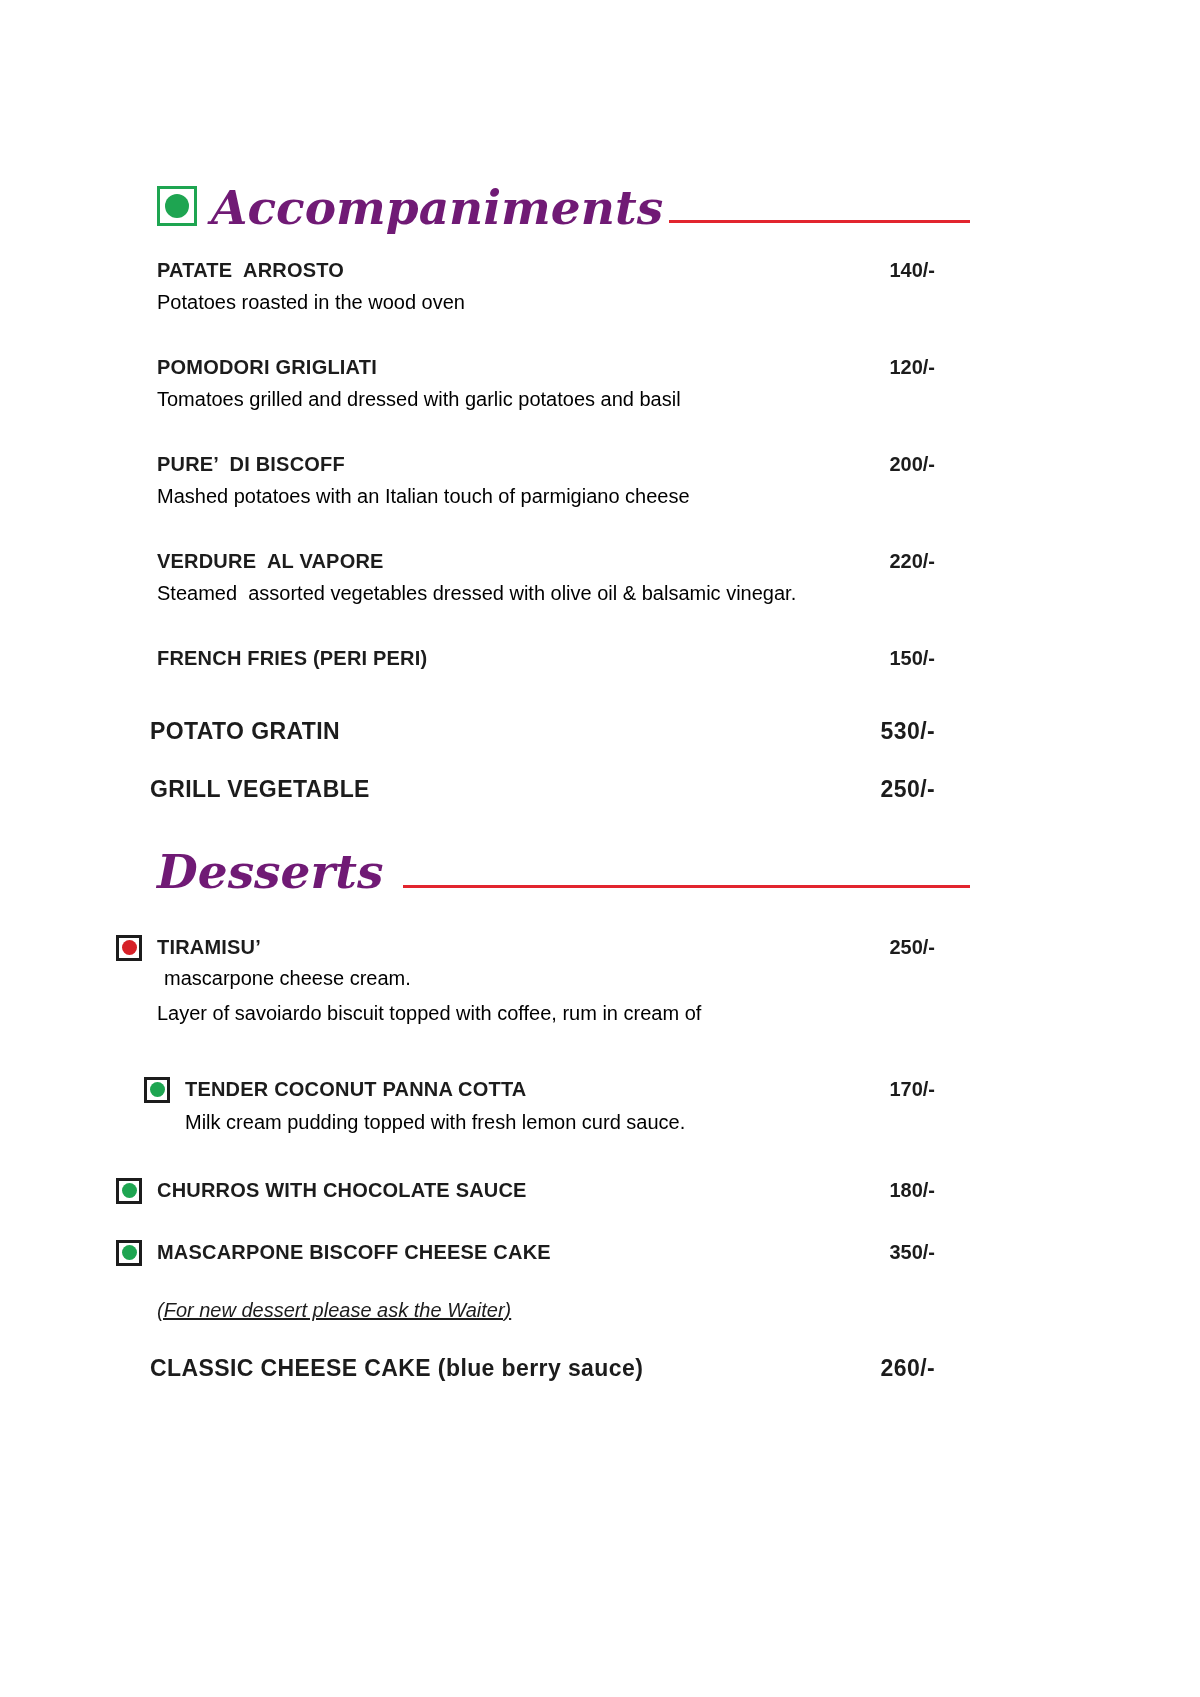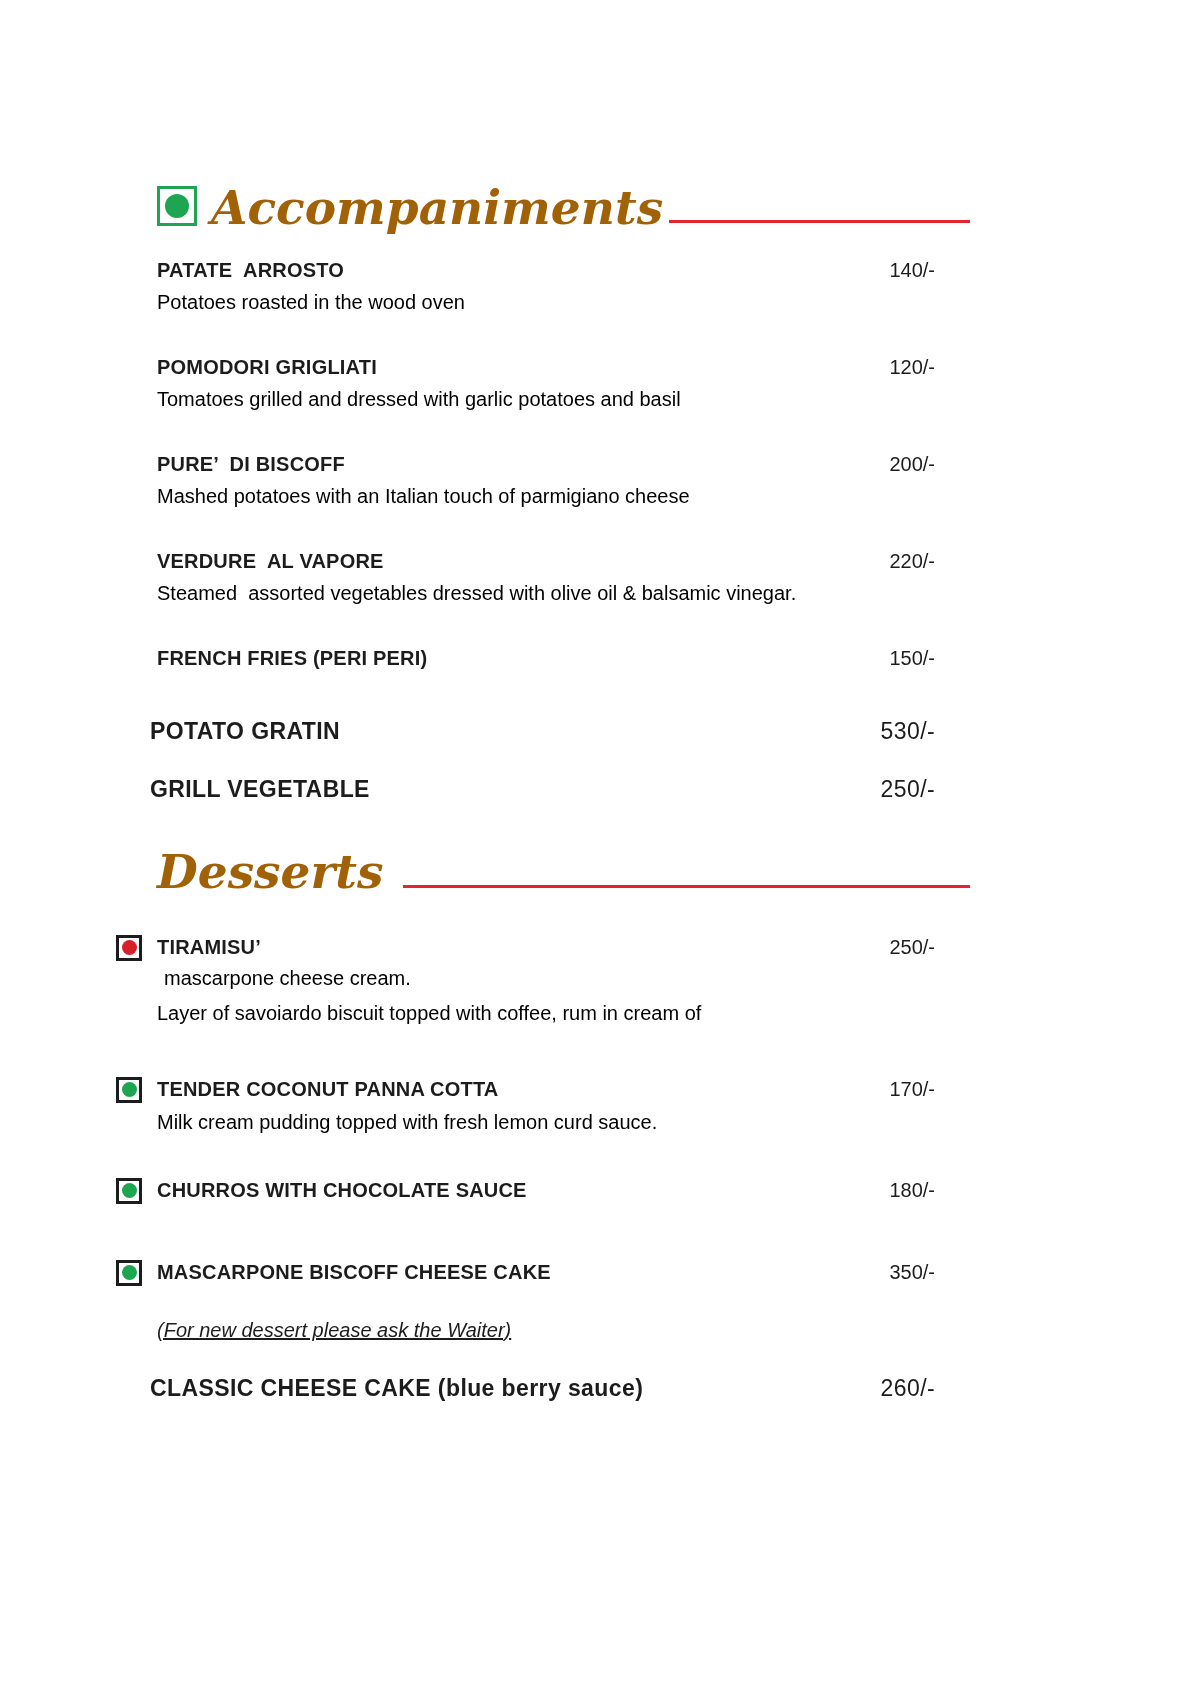--- a/index.html
+++ b/index.html
@@ -14,21 +14,21 @@
   .content { margin-left:157px; width:778px; }
 
   
   .sec-header {
     display:flex; align-items:flex-end;
     margin-right:-35px; 
   }
   .script-title {
     font-family:"DejaVu Serif", serif;
     font-style:italic; font-weight:bold;
-    color:#a16207;
+    color:#701a75;
     font-size:47px; line-height:1.05;
     white-space:nowrap;
   }
   .rule { flex:1; border-bottom:3px solid #e2252e; margin-bottom:9px; margin-left:6px; }
 
   
   .marker-box {
     display:inline-flex; align-items:center; justify-content:center;
     background:#fff;
   }
@@ -41,37 +41,37 @@
   .marker-nonveg { border-color:#d62128; }
   .marker-nonveg .dot { background:#d62128; }
 
   
   .item { margin-bottom:40px; }
   .irow { display:flex; justify-content:space-between; align-items:baseline; }
   .iname {
     font-weight:bold; font-size:20px; line-height:24px;
     white-space:pre-wrap; letter-spacing:0.2px;
   }
-  .price { font-weight:normal; font-size:20px; line-height:24px; white-space:nowrap; }
+  .price { font-weight:bold; font-size:20px; line-height:24px; white-space:nowrap; }
   .desc { margin-top:8px; font-size:20px; line-height:25px; white-space:pre-wrap; color:#000000; }
   .desc.indent2 { padding-left:7px; }
 
   .item.no-desc { margin-bottom:48px; }
   .item.big .iname, .item.big .price { font-size:23px; line-height:27px; letter-spacing:0.4px; }
   .item.big { margin-left:-7px; margin-bottom:31px; }
   .item.big2 { margin-bottom:44px; }
 
   
   .ditem { position:relative; }
   .ditem .marker-box.sm { position:absolute; left:-41px; top:0; }
   .d1 { margin-bottom:51px; }
   .d1 .desc { line-height:26px; margin-top:9px; }
-  .d2 { margin-bottom:43px; }
+  .d2 { margin-bottom:43px;margin-left:28px; }
   .d2 .desc { line-height:26px; }
-  .d3 { margin-bottom:58px; }
+  .d3 { margin-bottom:38px; }
   .d4 { margin-bottom:34px; }
 
   .note {
     font-style:italic; font-size:20px; line-height:24px;
     margin-bottom:33px; white-space:pre-wrap;text-decoration:underline;
   }
 
   .spacer-top { height:183px; }
   .items-start { margin-top:26px; }
 </style>

